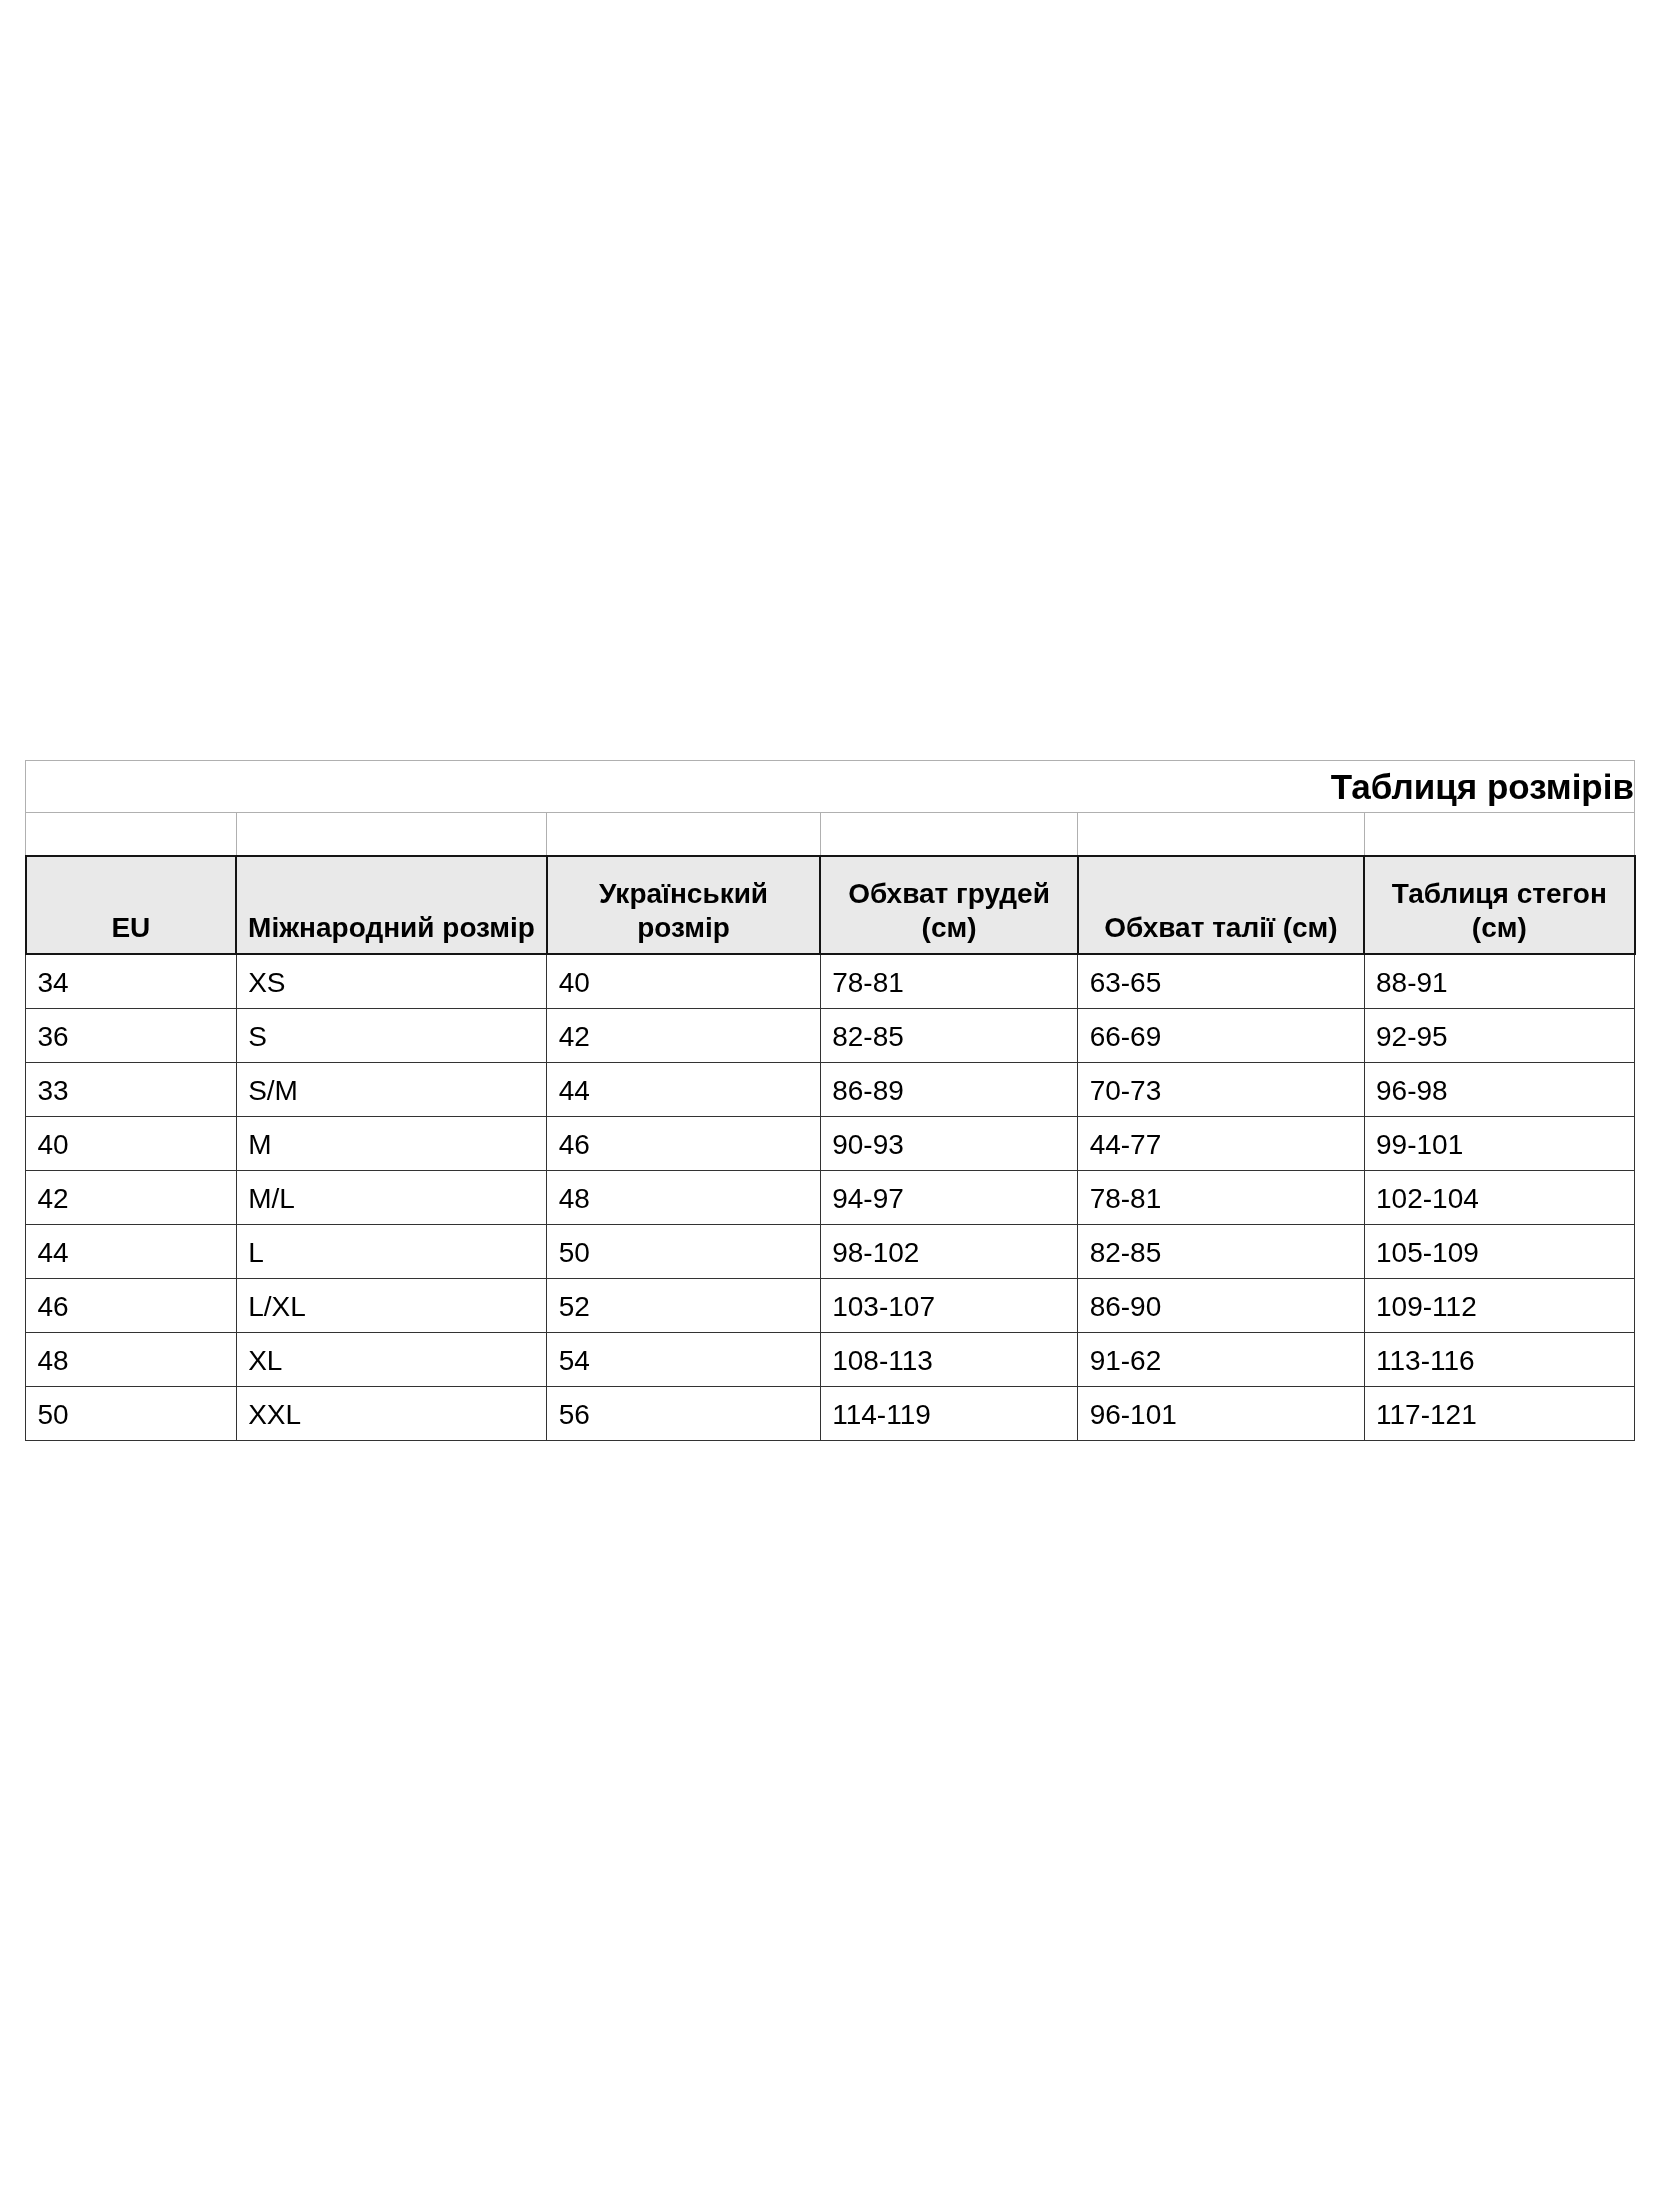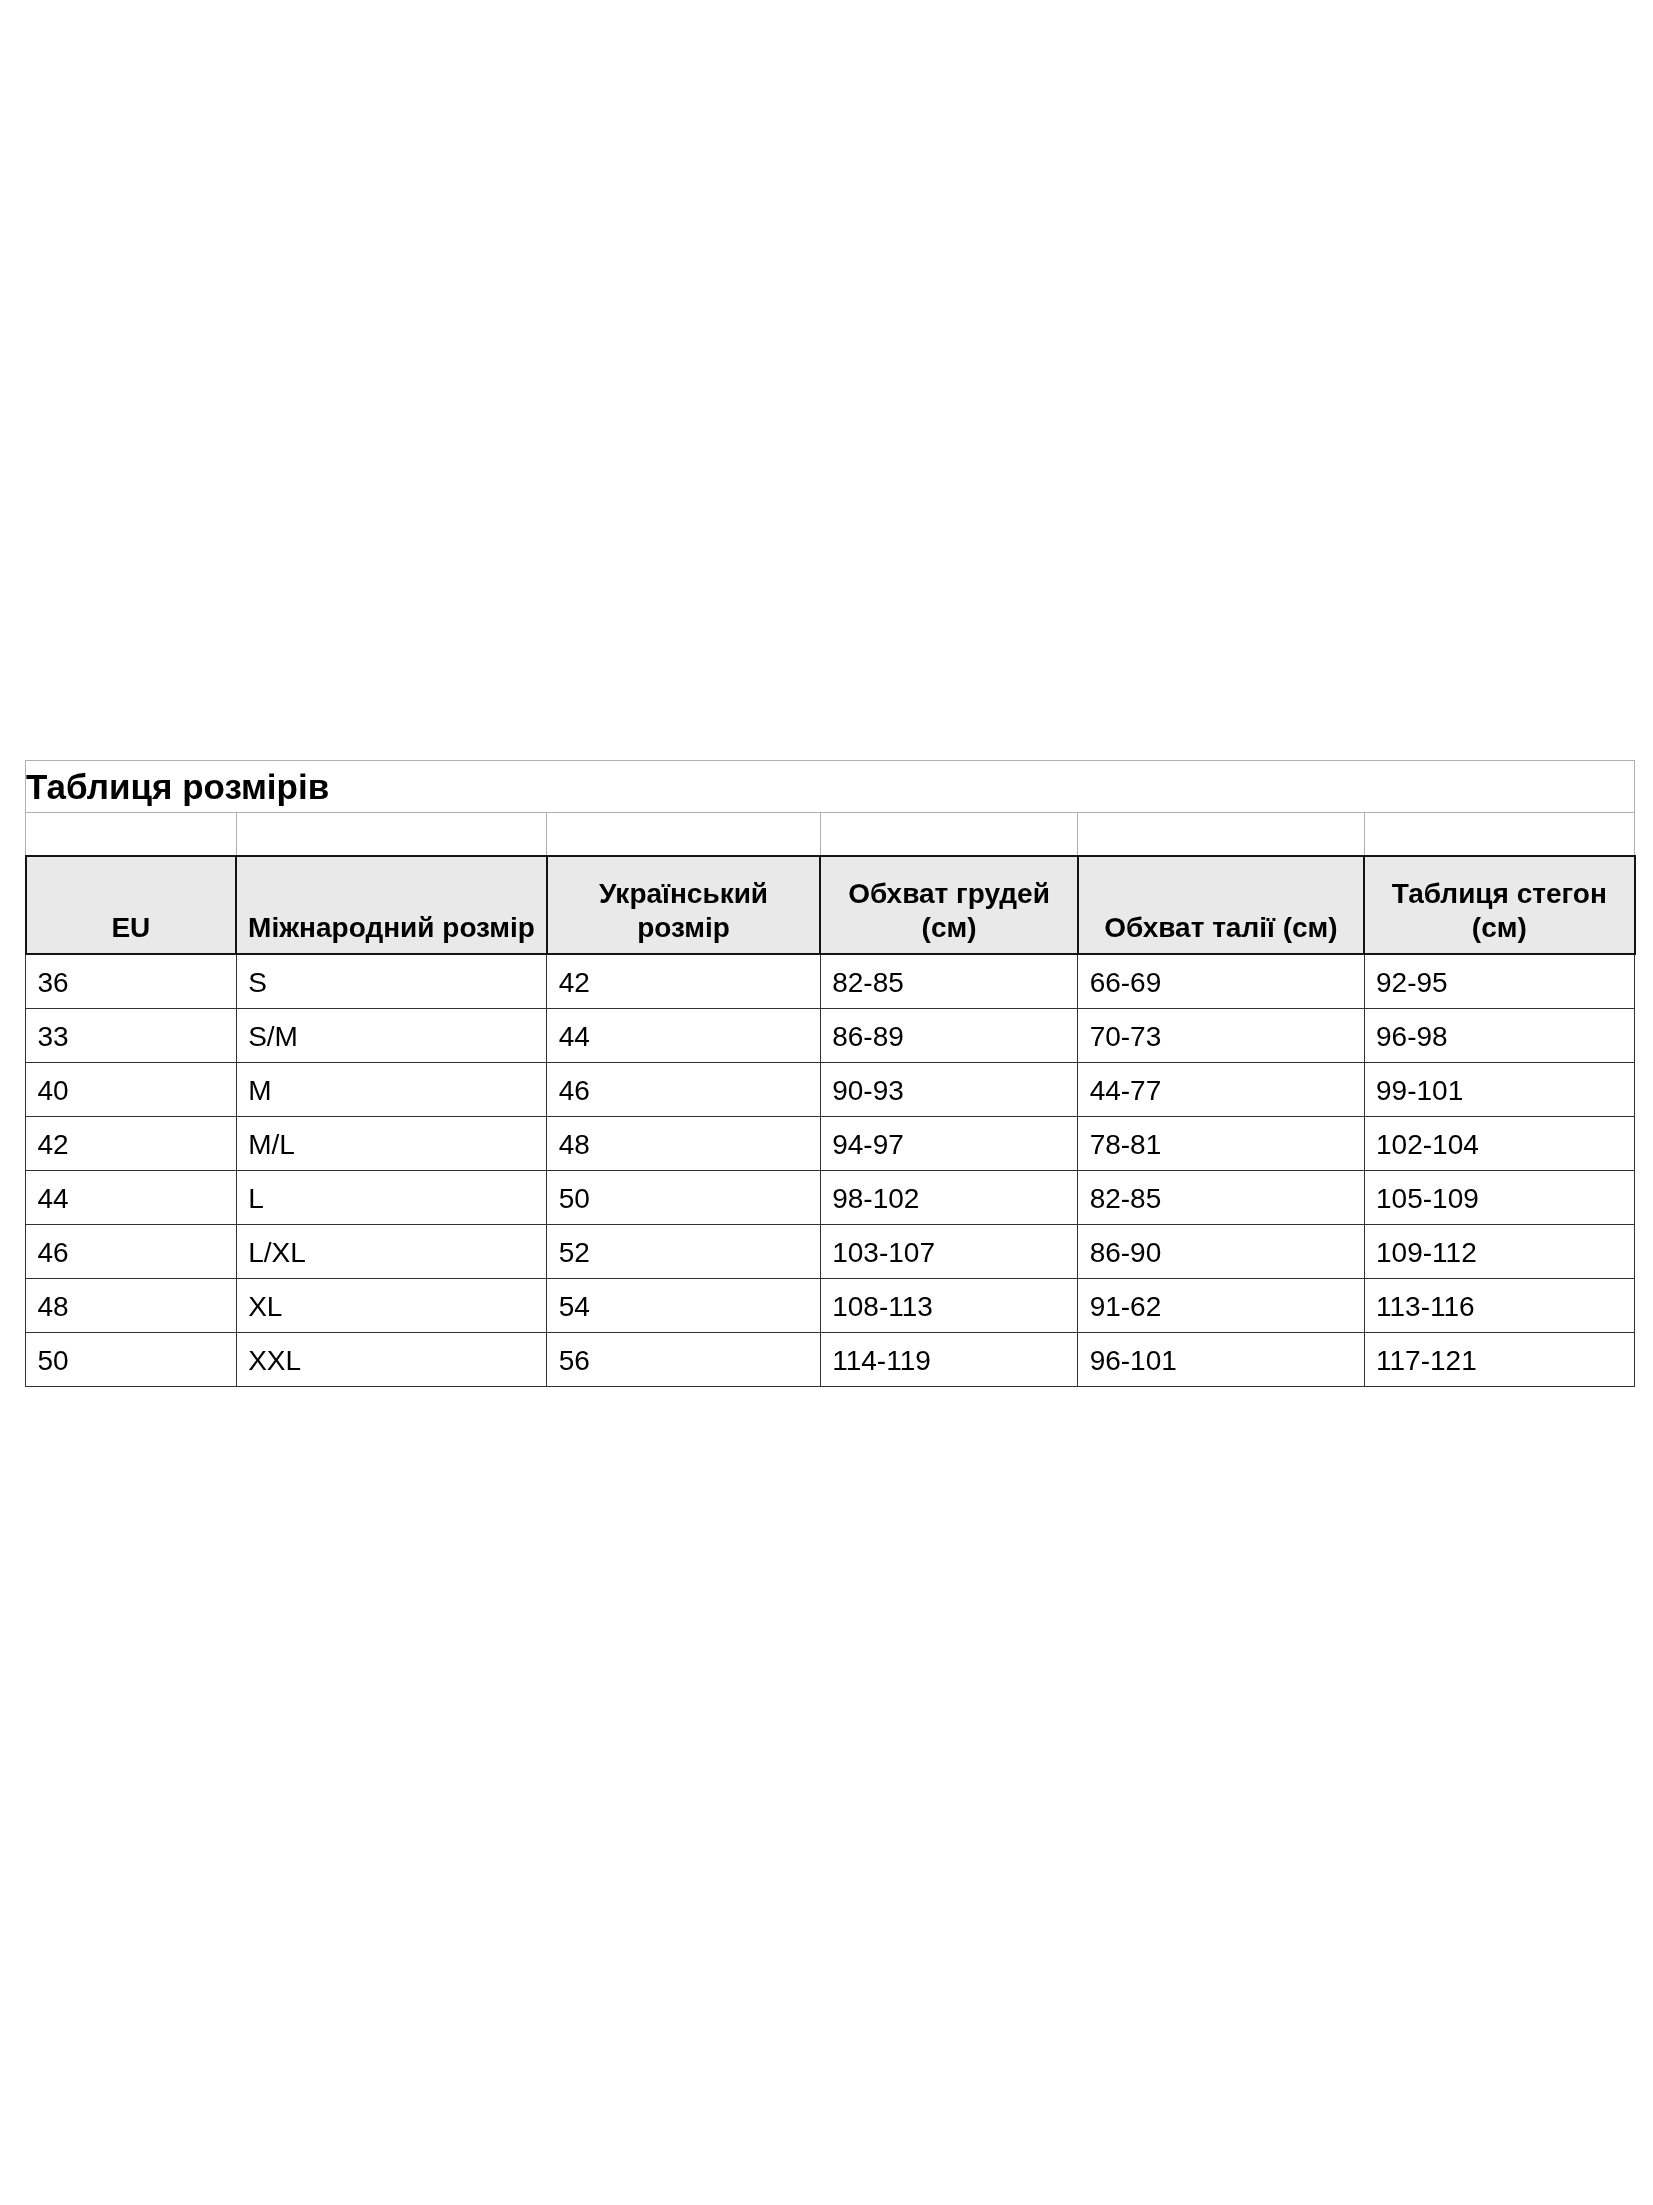--- a/index.html
+++ b/index.html
@@ -26,21 +26,21 @@
   }
   table.size-table {
     width: 100%;
     border-collapse: collapse;
     table-layout: fixed;
   }
   
   td.title-cell {
     border: 1.6px solid #b0b0b0;
     height: 51px;
-    text-align: left;
+    text-align: right;
     vertical-align: middle;
     font-weight: 700;
     font-size: 35px;
     padding: 0;
     margin-top: 15px;
   }
   
   tr.spacer-row td {
     border: 1.6px solid #b0b0b0;
     height: 42px;
@@ -105,20 +105,28 @@
       <tr class="header-row">
         <th>EU</th>
         <th>Міжнародний розмір</th>
         <th>Український розмір</th>
         <th>Обхват грудей (см)</th>
         <th>Обхват талії (см)</th>
         <th>Таблиця стегон (см)</th>
       </tr>
 
       <tr class="data-row">
+        <td>34</td>
+        <td>XS</td>
+        <td>40</td>
+        <td>78-81</td>
+        <td>63-65</td>
+        <td>88-91</td>
+      </tr>
+      <tr class="data-row">
         <td>36</td>
         <td>S</td>
         <td>42</td>
         <td>82-85</td>
         <td>66-69</td>
         <td>92-95</td>
       </tr>
       <tr class="data-row">
         <td>33</td>
         <td>S/M</td>

